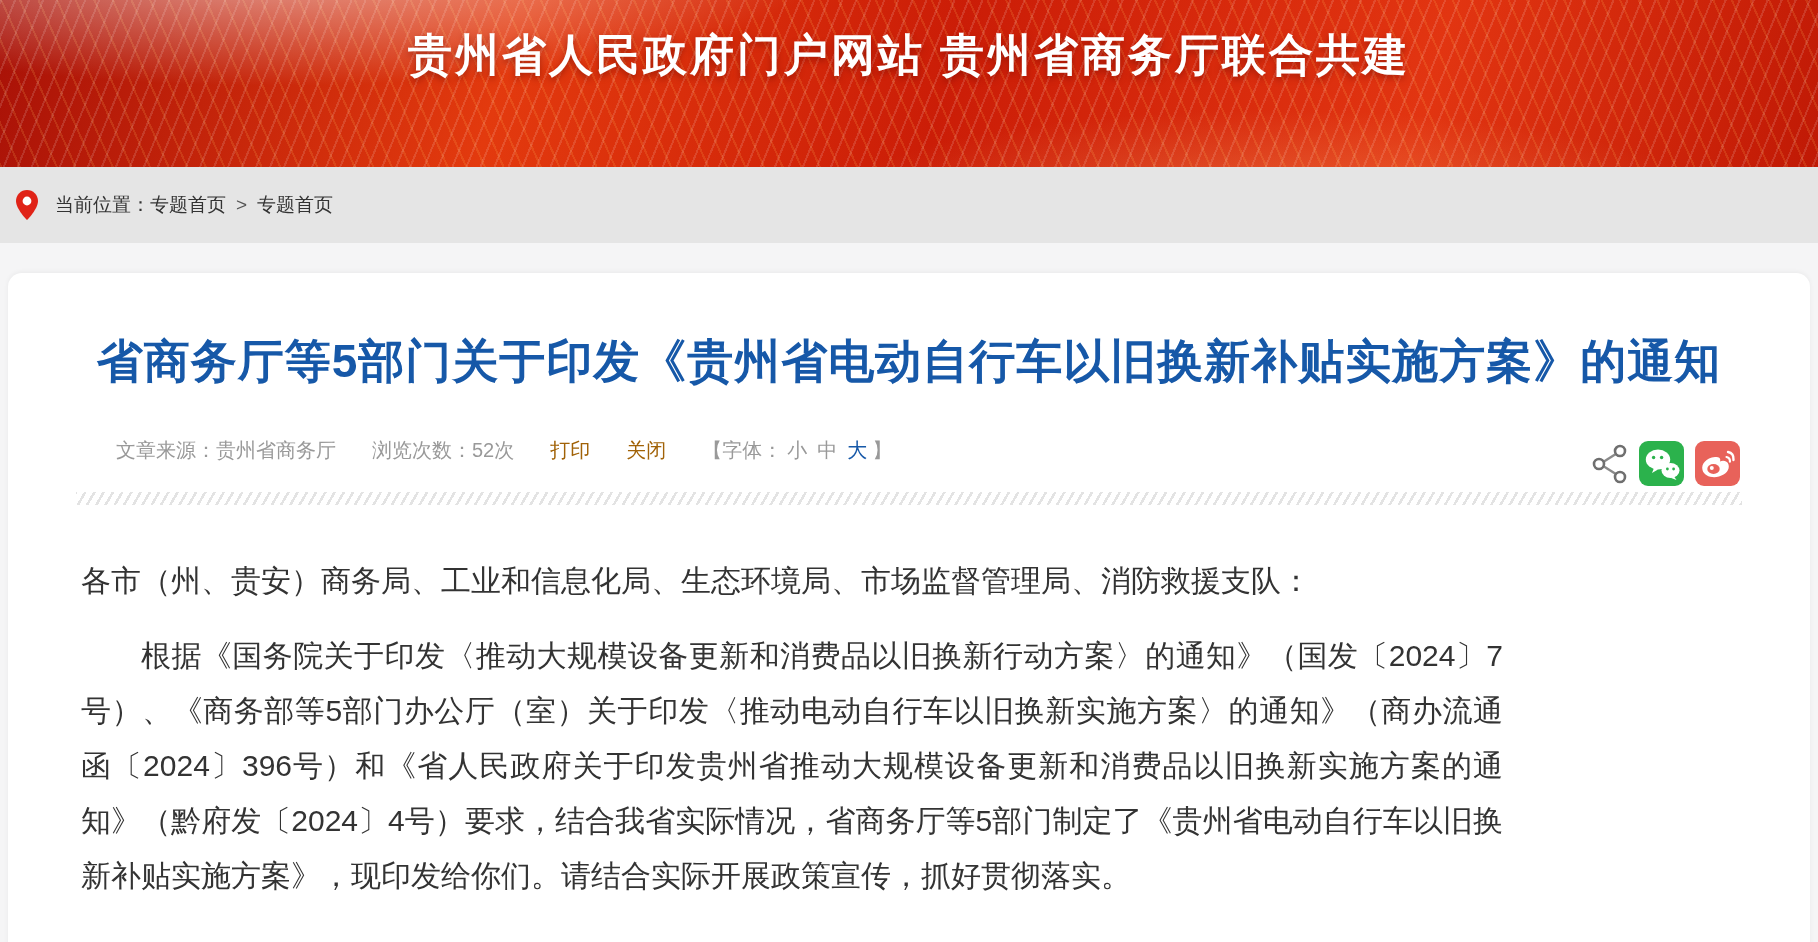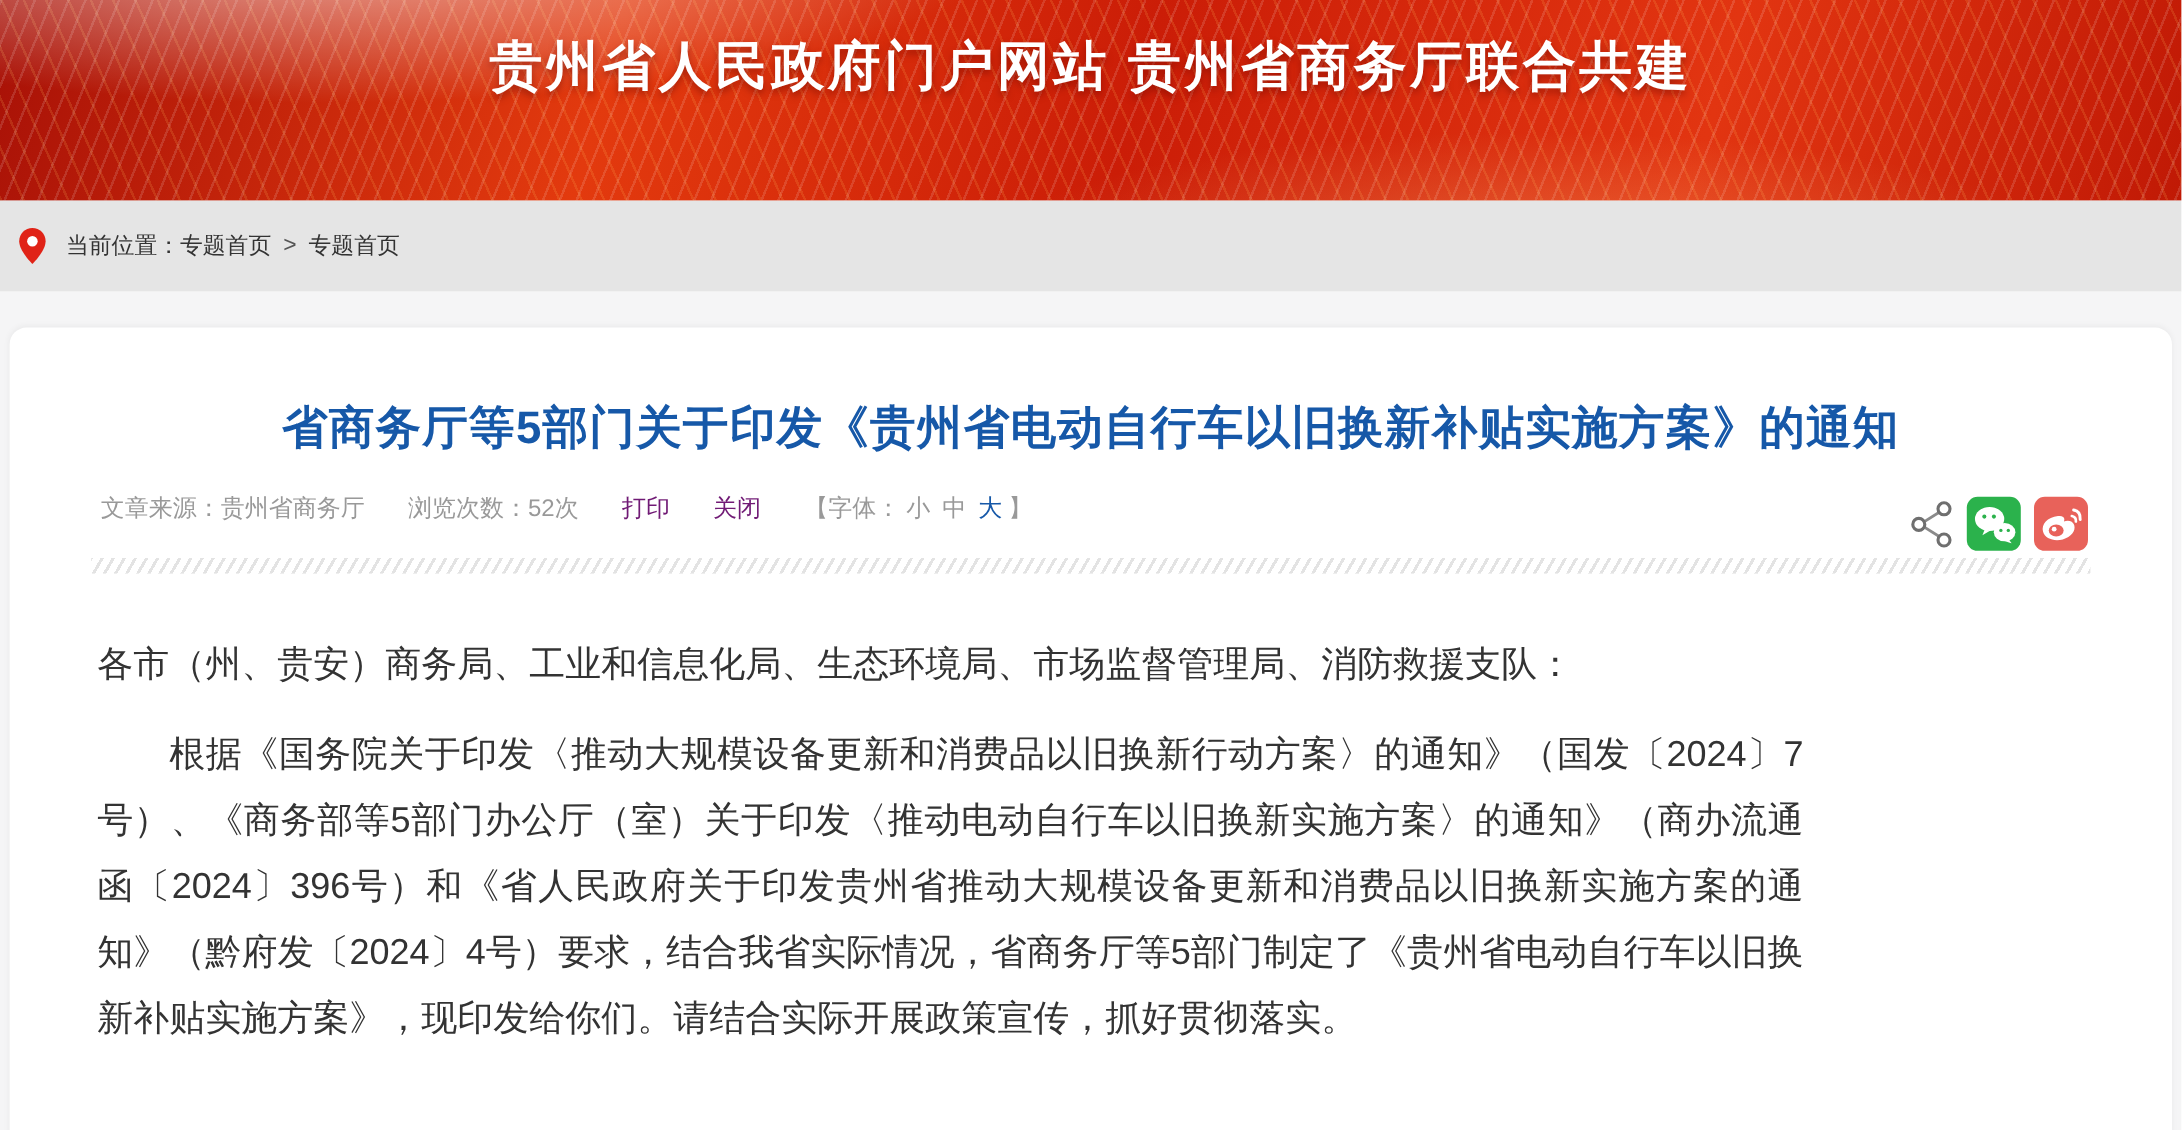--- a/index.html
+++ b/index.html
@@ -38,30 +38,30 @@
 
   
   .page-lower { background: #f5f5f6; padding: 30px 8px 0; height: 714px; }
   .card {
     background: #ffffff; border-radius: 14px 14px 0 0; height: 100%;
     padding: 58px 68px 30px; position: relative;
     box-shadow: 0 -1px 5px rgba(0,0,0,0.05);
   }
 
   .article-title {
-    margin: 0 0 28px; text-align: center; color: #1658a8;
-    font-size: 38px; font-weight: bold; letter-spacing: 1px; white-space: nowrap;
+    margin: 0 0 44px; text-align: center; color: #1658a8;
+    font-size: 46px; font-weight: bold; letter-spacing: 1px; white-space: nowrap;
   }
 
   .meta-row {
     position: relative; display: flex; align-items: center;
-    font-size: 20px; color: #999; padding-left: 8px;
+    font-size: 20px; color: #999; padding-left: 8px; margin-left: 32px;
   }
   .meta-item { margin-right: 36px; white-space: nowrap; }
-  .meta-link { margin-right: 36px; color: #701a75; cursor: pointer; font-family: Liberation Serif, serif; }
+  .meta-link { margin-right: 36px; color: #a16207; cursor: pointer; font-family: Liberation Serif, serif; }
   .font-ctrl { white-space: nowrap; color: #999; }
   .font-size-opt { margin: 0 5px; cursor: pointer; color: #999; }
   .font-size-opt.active { color: #1658a8; }
 
   .share-box {
     position: absolute; right: 2px; top: 4px;
     display: flex; align-items: center; gap: 11px;
   }
   .share-glyph { display: inline-flex; cursor: pointer; }
   .app-icon {

